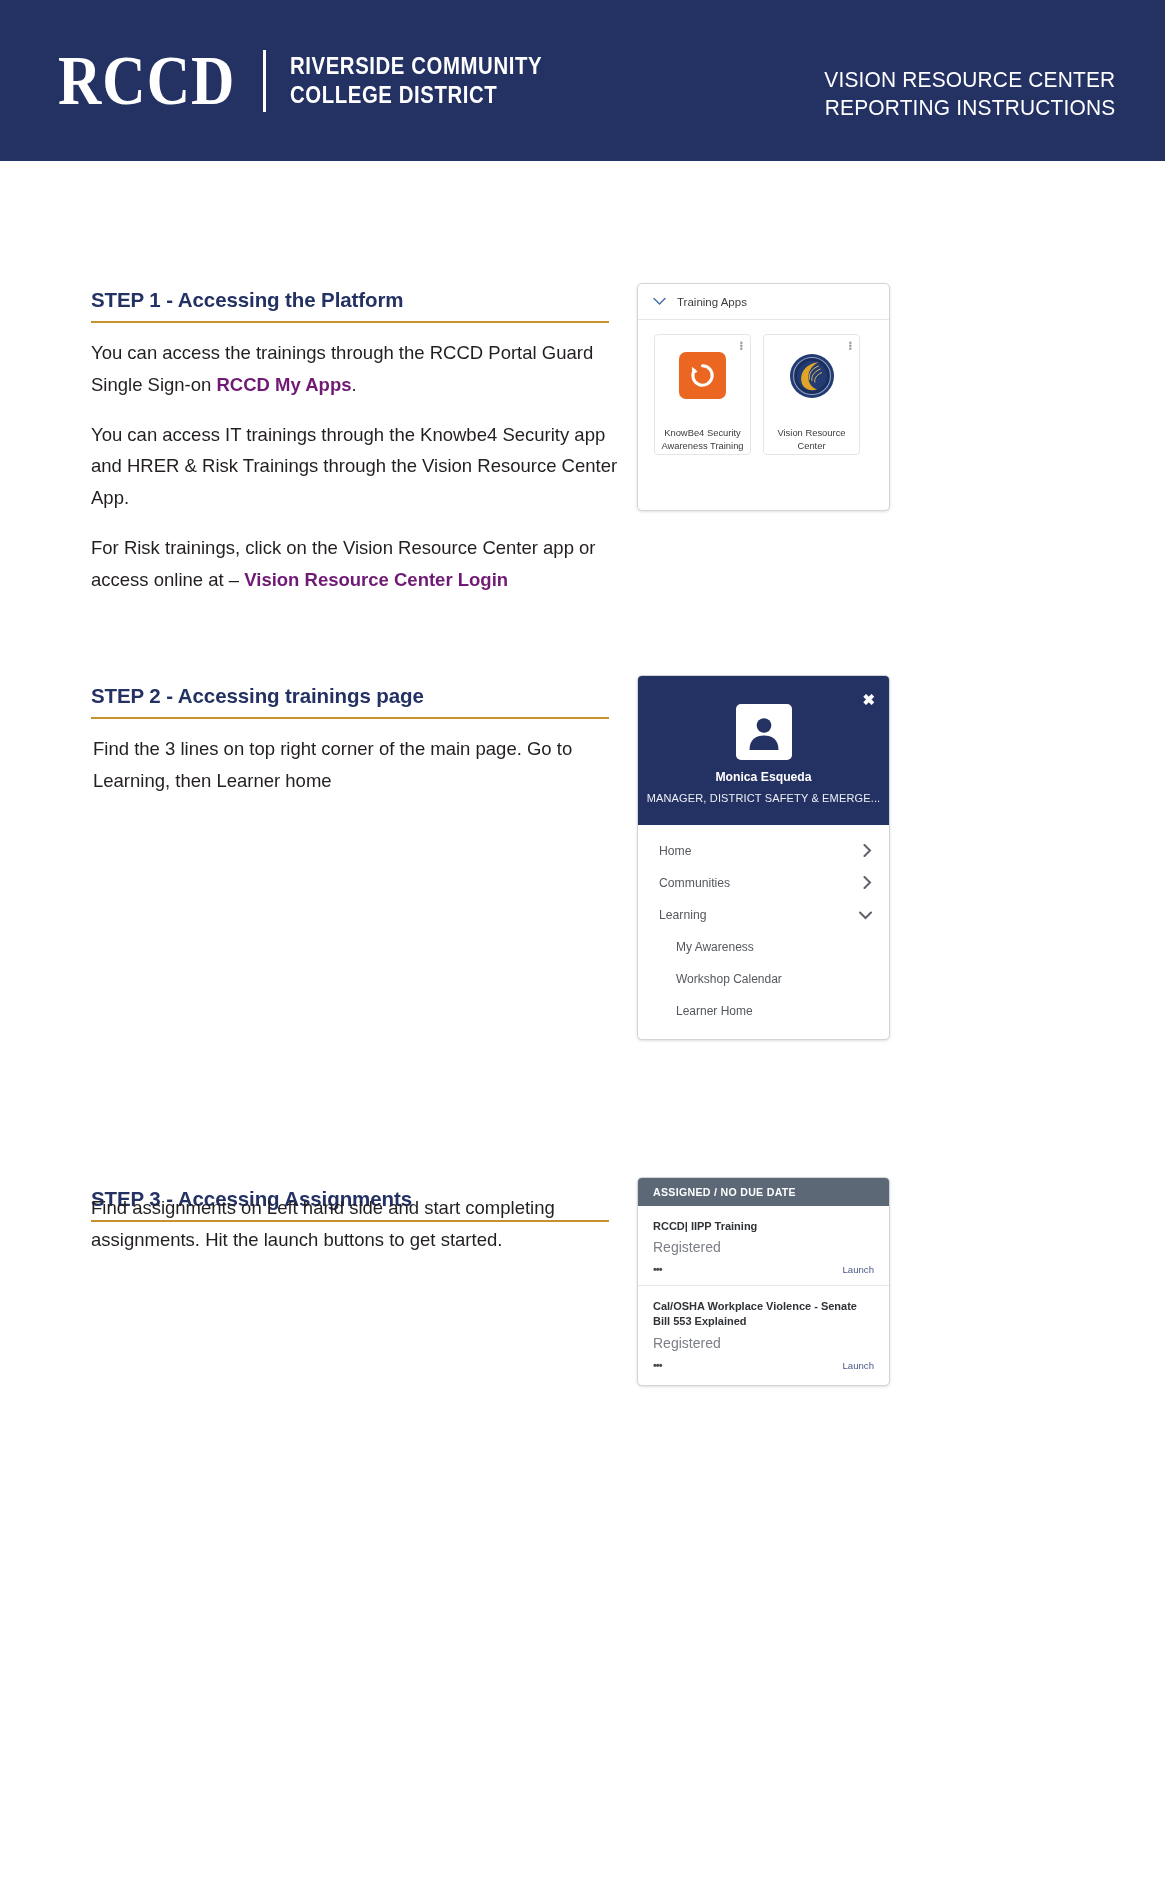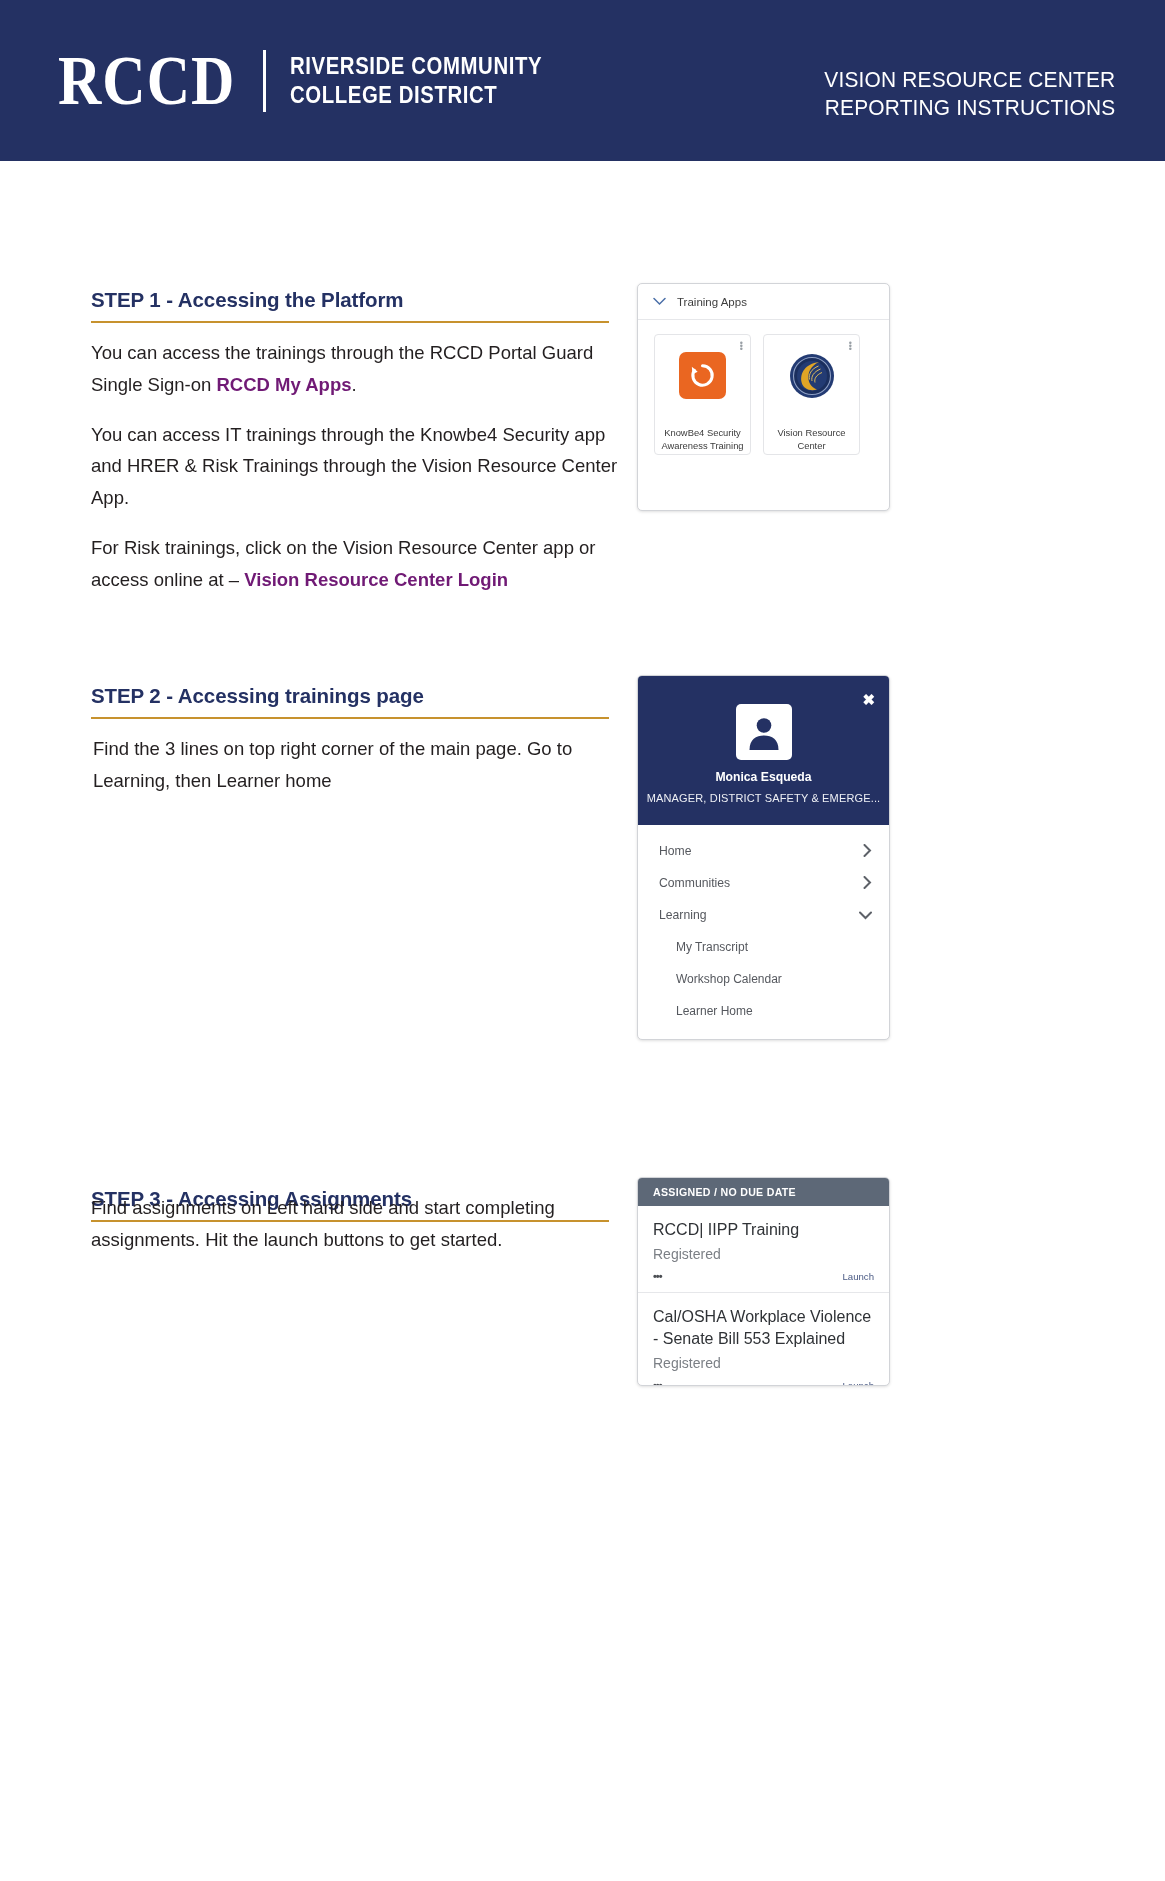--- a/index.html
+++ b/index.html
@@ -275,22 +275,22 @@
     font-weight: bold;
     letter-spacing: 0.3px;
   }
   .as-row {
     padding: 13px 15px 10px 15px;
     border-bottom: 1px solid #e6e7ea;
   }
   .as-row:last-child { border-bottom: none; }
   .as-title {
     color: #2f3236;
-    font-size: 16px;
-    font-weight: normal;
+    font-size: 11px;
+    font-weight: bold;
     line-height: 1.38;
   }
   .as-status {
     margin-top: 5px;
     color: #7b7f85;
     font-size: 14px;
   }
   .as-actions {
     margin-top: 9px;
     display: flex;
@@ -435,21 +435,21 @@
       </div>
       <div class="np-item">
         <span>Learning</span>
         <span class="np-arrow">
           <svg width="13" height="9" viewBox="0 0 13 9">
               <path d="M1 1.5 L6.5 7 L12 1.5" stroke="#5d6168" stroke-width="2" fill="none" stroke-linecap="round"></path>
             </svg>
         </span>
       </div>
       <div class="np-sub">
-        <span>My Transcript</span>
+        <span>My Awareness</span>
       </div>
       <div class="np-sub">
         <span>Workshop Calendar</span>
       </div>
       <div class="np-sub">
         <span>Learner Home</span>
       </div>
     </div>
   </div>
 

